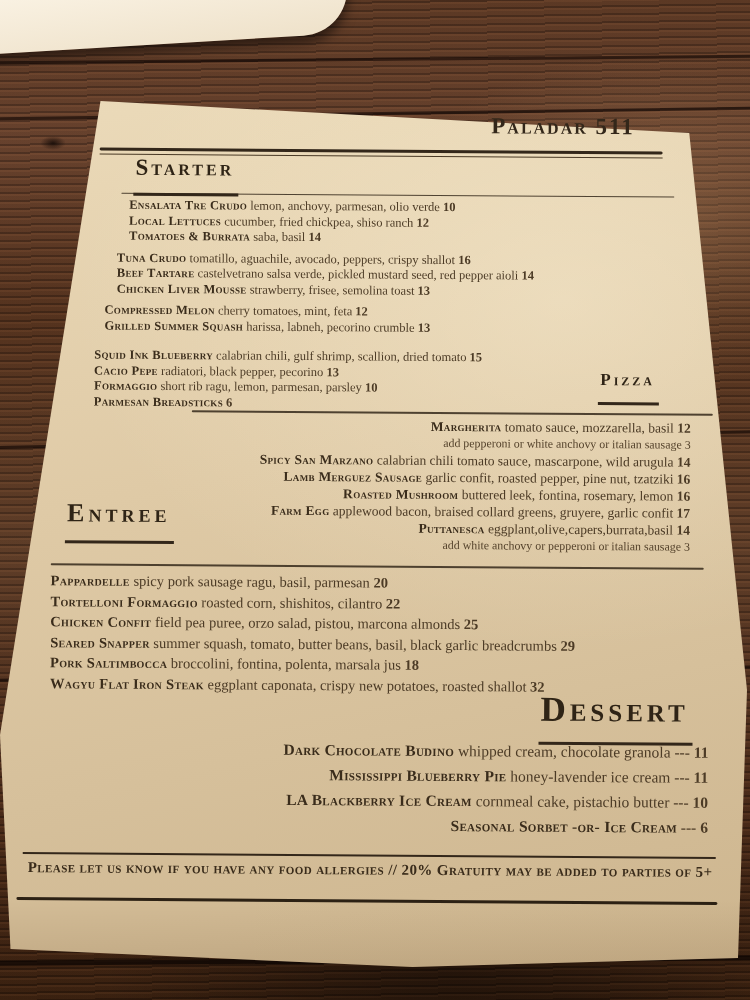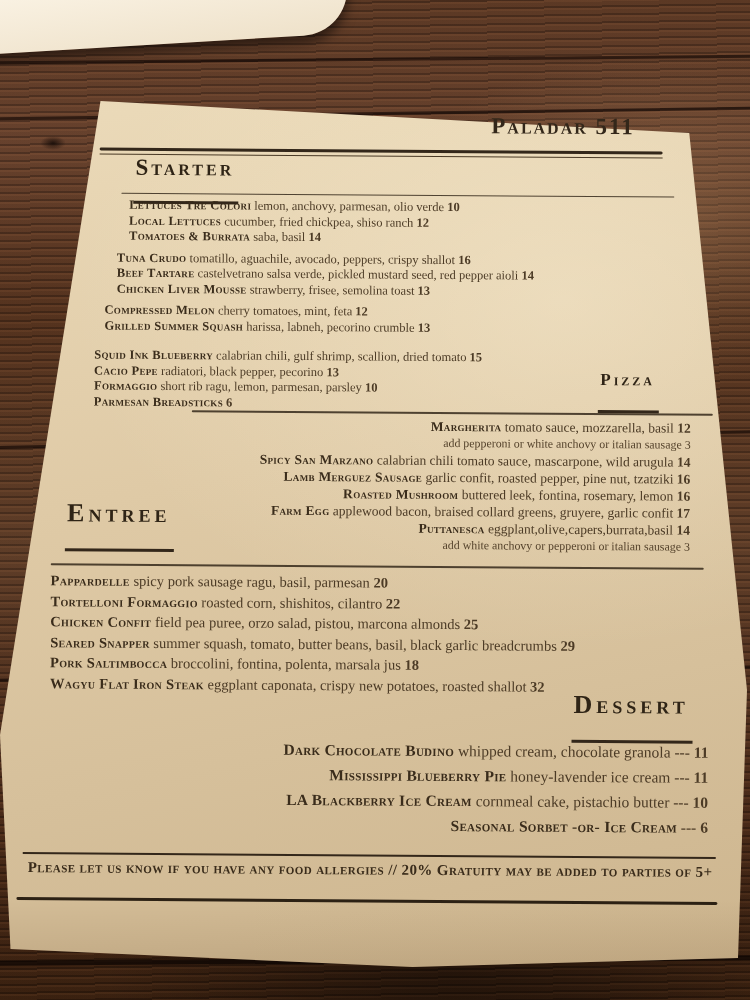--- a/index.html
+++ b/index.html
@@ -53,25 +53,25 @@
   .abs{position:absolute;}
 
   .brand{top:112px;right:88px;font-size:23px;font-variant:small-caps;
     letter-spacing:2px;font-weight:600;color:#33271a;}
   .rule2{top:149px;left:72px;right:60px;}
   .rule2 .a{height:3px;background:#33271a;border-radius:2px;}
   .rule2 .b{height:1px;background:#4a3a26;margin-top:3px;}
   .thin-rule{height:2px;background:rgba(52,40,26,0.85);border-radius:1px;}
 
   .sec-heading{font-variant:small-caps;letter-spacing:3px;font-weight:600;color:#2f2416;
-    border-bottom:3px solid #33271a;padding:0 4px 20px 2px;display:inline-block;}
+    border-bottom:3px solid #33271a;padding:0 4px 12px 2px;display:inline-block;}
   .h-starter{top:156px;left:106px;font-size:23px;}
   .h-pizza{top:368px;right:62px;font-size:17px;}
   .h-entree{top:500px;left:40px;font-size:26px;letter-spacing:4px;}
-  .h-dessert{top:688px;right:26px;font-size:26px;letter-spacing:4px;}
+  .h-dessert{top:688px;right:26px;font-size:35px;letter-spacing:4px;}
 
   .r-starter{top:194px;left:94px;right:48px;height:1px;}
   .r-pizza{top:411px;left:166px;right:8px;}
   .r-entree{top:565px;left:26px;right:16px;}
 
   .items{line-height:15.5px;font-size:12.5px;}
   .starter-items{top:199px;left:66px;width:600px;}
   .group+.group{margin-top:6px;}
   .group.g1{padding-left:36px;}
   .group.g2{padding-left:24px;}
@@ -117,21 +117,21 @@
     <div class="abs brand">Paladar 511</div>
     <div class="abs rule2">
       <div class="a"></div>
       <div class="b"></div>
     </div>
 
     <div class="abs sec-heading h-starter">Starter</div>
     <div class="abs thin-rule r-starter"></div>
     <div class="abs items starter-items">
         <div class="group g1">
-          <div class="line"><span class="nm">Lettuces Tre Colori</span> <span class="ds">lemon, anchovy, parmesan, olio verde</span><span class="pr"> 10</span></div>
+          <div class="line"><span class="nm">Ensalata Tre Crudo</span> <span class="ds">lemon, anchovy, parmesan, olio verde</span><span class="pr"> 10</span></div>
           <div class="line"><span class="nm">Local Lettuces</span> <span class="ds">cucumber, fried chickpea, shiso ranch</span><span class="pr"> 12</span></div>
           <div class="line"><span class="nm">Tomatoes &amp; Burrata</span> <span class="ds">saba, basil</span><span class="pr"> 14</span></div>
         </div>
         <div class="group g2">
           <div class="line"><span class="nm">Tuna Crudo</span> <span class="ds">tomatillo, aguachile, avocado, peppers, crispy shallot</span><span class="pr"> 16</span></div>
           <div class="line"><span class="nm">Beef Tartare</span> <span class="ds">castelvetrano salsa verde, pickled mustard seed, red pepper aioli</span><span class="pr"> 14</span></div>
           <div class="line"><span class="nm">Chicken Liver Mousse</span> <span class="ds">strawberry, frisee, semolina toast</span><span class="pr"> 13</span></div>
         </div>
         <div class="group g3">
           <div class="line"><span class="nm">Compressed Melon</span> <span class="ds">cherry tomatoes, mint, feta</span><span class="pr"> 12</span></div>

